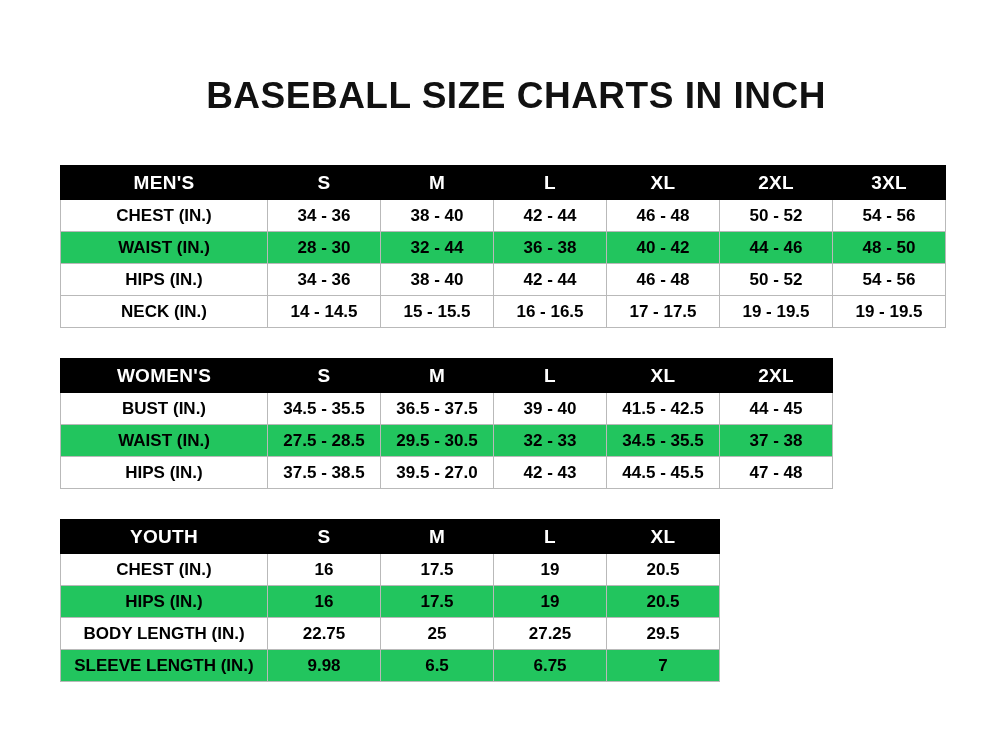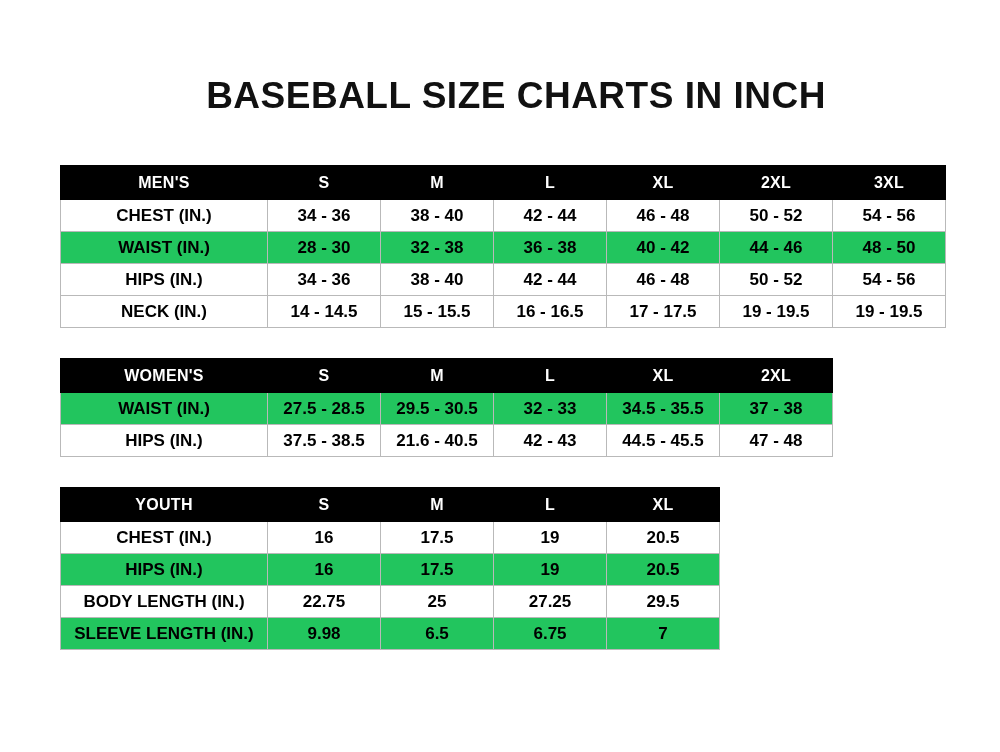--- a/index.html
+++ b/index.html
@@ -47,21 +47,21 @@
     font-weight: bold;
     height: 31px;
     padding: 0 4px;
     background: #ffffff;
     white-space: nowrap;
   }
   table.size-table thead th {
     background: #000000;
     color: #ffffff;
     border: 1px solid #000000;
-    font-size: 16px;
+    font-size: 19px;
     letter-spacing: 0.3px;
     height: 33px;
   }
   table.size-table tbody tr.alt td {
     background: #22c55e;
   }
   table.size-table td.rowhead,
   table.size-table thead th.rowhead {
     text-align: center;
   }
@@ -114,21 +114,21 @@
           <td>34 - 36</td>
           <td>38 - 40</td>
           <td>42 - 44</td>
           <td>46 - 48</td>
           <td>50 - 52</td>
           <td>54 - 56</td>
         </tr>
         <tr class="alt">
           <td class="rowhead">WAIST (IN.)</td>
           <td>28 - 30</td>
-          <td>32 - 38</td>
+          <td>32 - 44</td>
           <td>36 - 38</td>
           <td>40 - 42</td>
           <td>44 - 46</td>
           <td>48 - 50</td>
         </tr>
         <tr>
           <td class="rowhead">HIPS (IN.)</td>
           <td>34 - 36</td>
           <td>38 - 40</td>
           <td>42 - 44</td>
@@ -163,32 +163,40 @@
         <tr>
           <th class="rowhead">WOMEN'S</th>
           <th>S</th>
           <th>M</th>
           <th>L</th>
           <th>XL</th>
           <th>2XL</th>
         </tr>
       </thead>
       <tbody>
+        <tr>
+          <td class="rowhead">BUST (IN.)</td>
+          <td>34.5 - 35.5</td>
+          <td>36.5 - 37.5</td>
+          <td>39 - 40</td>
+          <td>41.5 - 42.5</td>
+          <td>44 - 45</td>
+        </tr>
         <tr class="alt">
           <td class="rowhead">WAIST (IN.)</td>
           <td>27.5 - 28.5</td>
           <td>29.5 - 30.5</td>
           <td>32 - 33</td>
           <td>34.5 - 35.5</td>
           <td>37 - 38</td>
         </tr>
         <tr>
           <td class="rowhead">HIPS (IN.)</td>
           <td>37.5 - 38.5</td>
-          <td>21.6 - 40.5</td>
+          <td>39.5 - 27.0</td>
           <td>42 - 43</td>
           <td>44.5 - 45.5</td>
           <td>47 - 48</td>
         </tr>
       </tbody>
     </table>
 
     <div class="spacer-women"></div>
 
     <table class="size-table youth">

